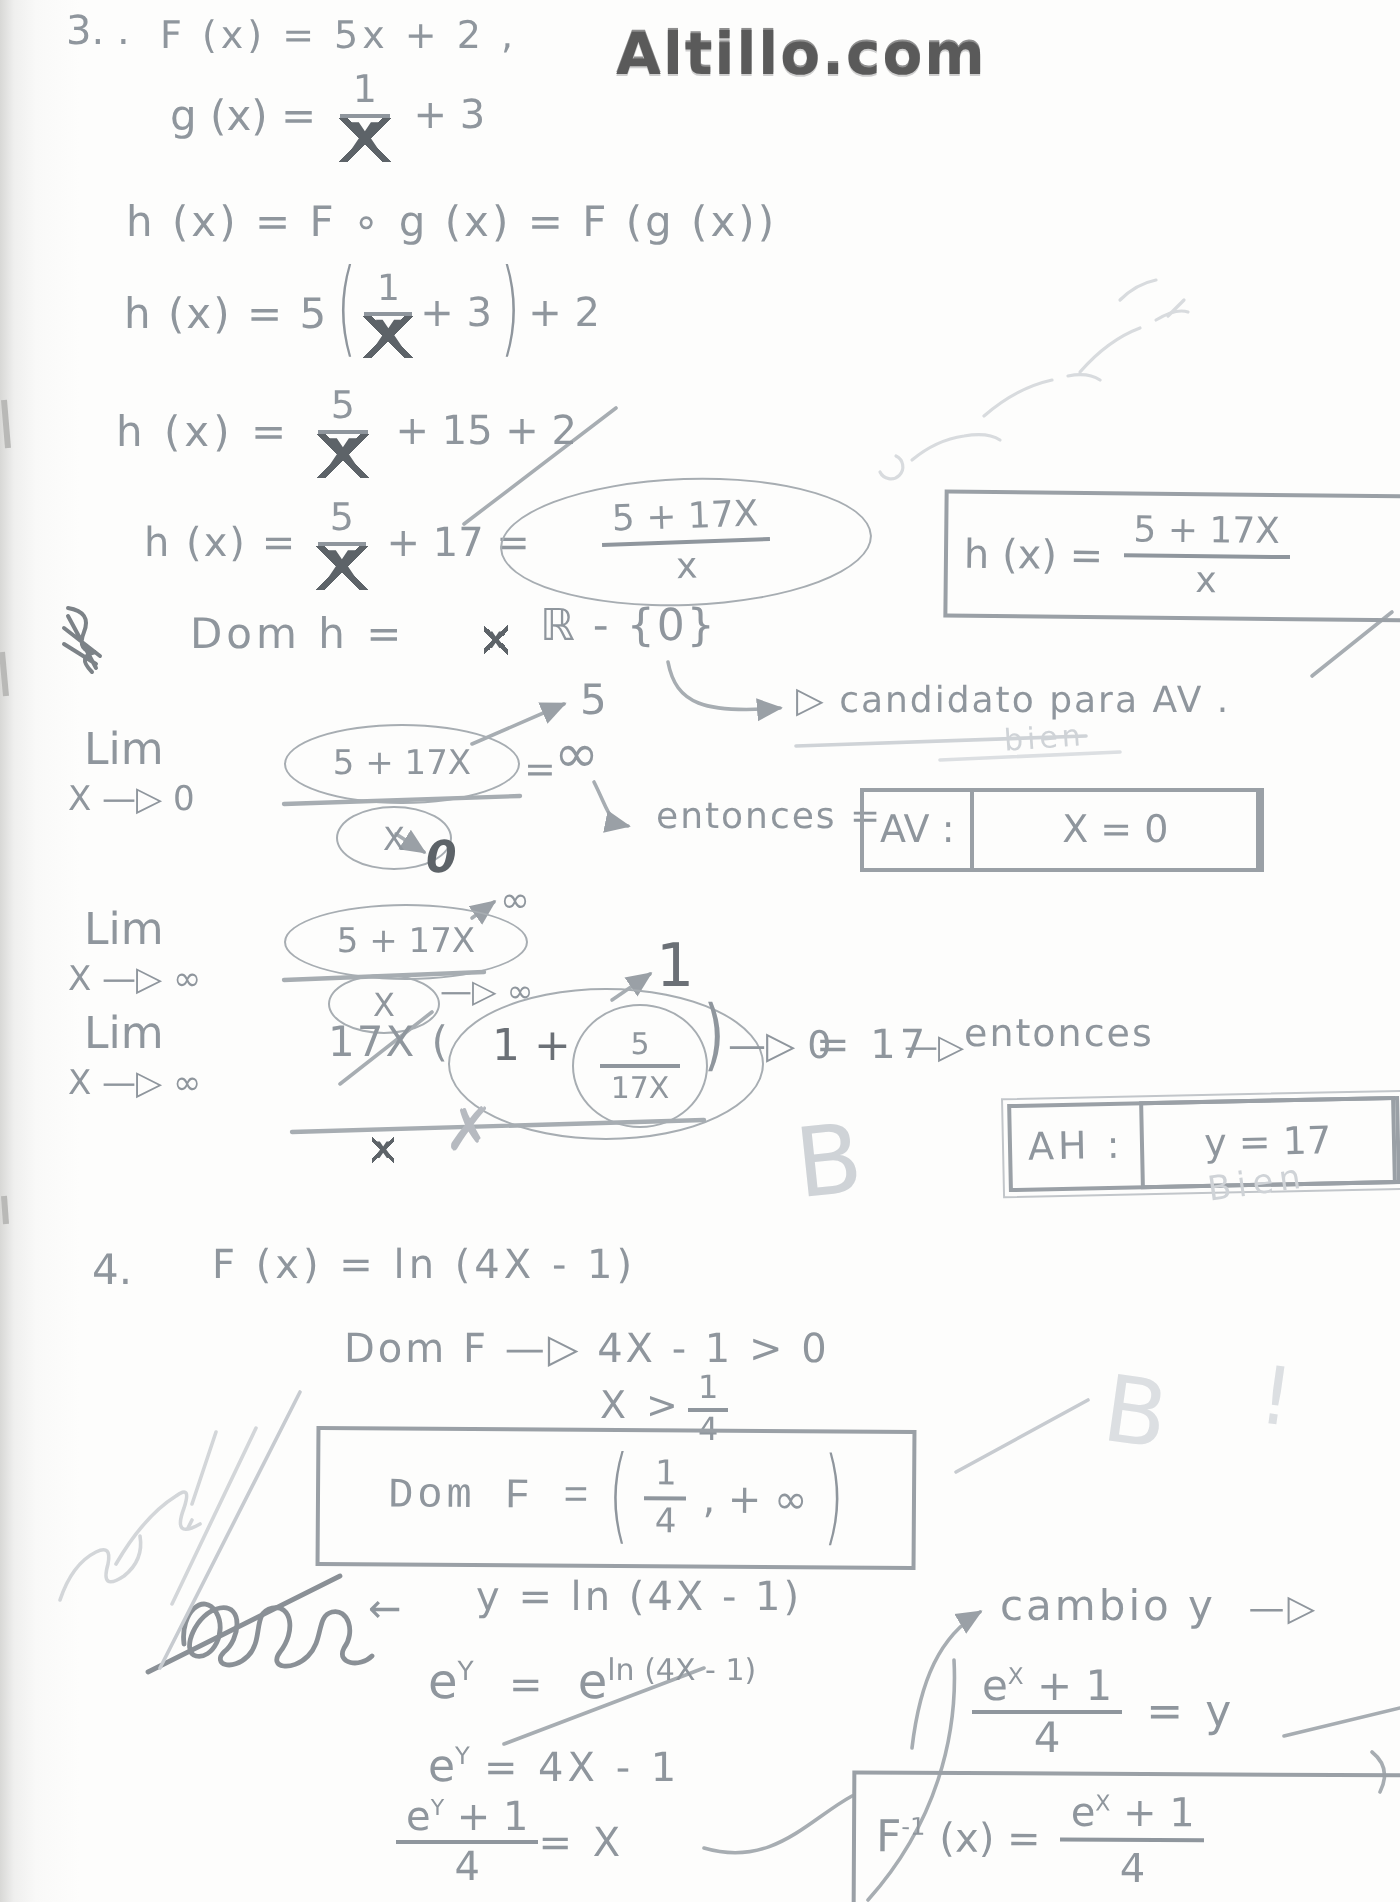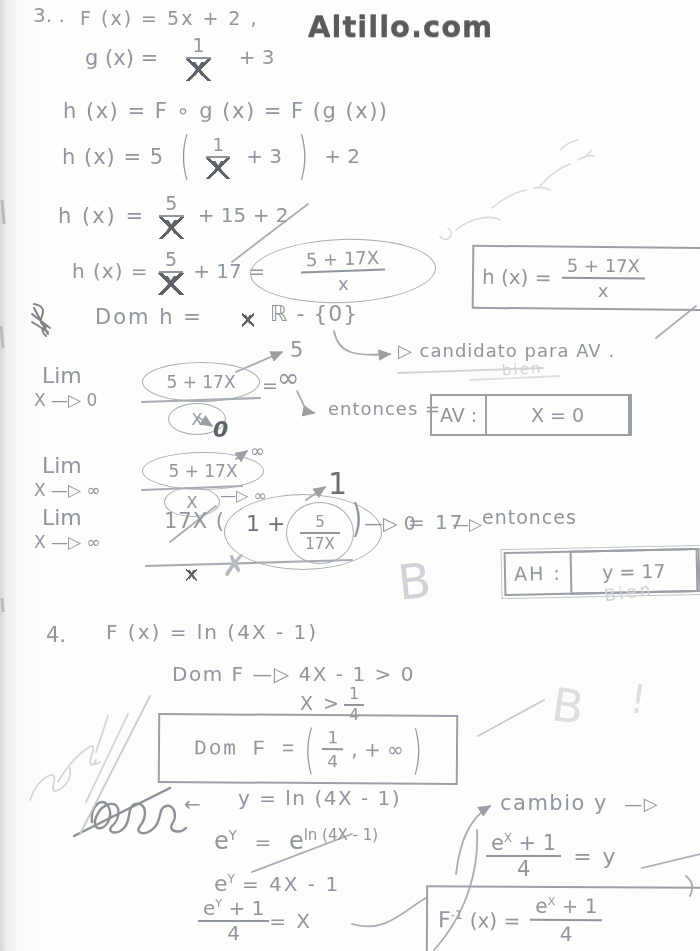--- a/index.html
+++ b/index.html
@@ -9,21 +9,21 @@
   .t{position:absolute;white-space:nowrap;line-height:1.05;}
   .ink{color:#8f969d;}
   .dark{color:#5d6368;font-weight:bold;}
   .faint{color:#cfd3d7;}
   .vfaint{color:#dcdfe2;}
   .logo{color:#5a5a5a;font-weight:bold;letter-spacing:1px;
     text-shadow:0 1px 0 #cfcfcf, 0 -1px 0 #8f8f8f;}
   .frac{display:inline-flex;flex-direction:column;align-items:center;vertical-align:middle;}
   .frac .bar{align-self:stretch;height:0;border-top:2px solid #8f969d;margin:1px 0;}
   .frac .num,.frac .den{padding:0 5px;text-align:center;}
-  .row{display:inline-flex;align-items:center;gap:16px;}
+  .row{display:inline-flex;align-items:center;gap:4px;}
   .bigp{display:inline-block;transform:scaleY(2.0);font-size:26px;font-weight:300;}
   .xcross{position:relative;display:inline-block;font-weight:bold;color:#5d6368;}
   .xcross::after{content:"";position:absolute;inset:-1px;
     background:linear-gradient(45deg,transparent 45%,#5d6368 45%,#5d6368 55%,transparent 55%),
                linear-gradient(135deg,transparent 45%,#5d6368 45%,#5d6368 55%,transparent 55%);}
   .oval{position:absolute;border:1.6px solid #a7adb2;border-radius:50%;
     display:flex;align-items:center;justify-content:center;background:transparent;}
   .hbox{position:absolute;border:2px solid #9aa0a6;display:flex;align-items:center;background:transparent;}
   .hbox .inner{border:2px solid #9aa0a6;display:flex;align-items:center;justify-content:center;height:100%;flex:1;}
   .sup{font-size:0.55em;vertical-align:super;letter-spacing:0;}
@@ -108,21 +108,21 @@
     </g>
   </svg>
 
   
   <div class="t ink" style="left:33px;top:5px;font-size:20px;">3. .</div>
   <div class="t ink" style="left:80px;top:9px;font-size:19px;letter-spacing:2px;">F (x) = 5x + 2 ,</div>
   <div class="t logo" style="left:308px;top:12px;font-size:29px;">Altillo.com</div>
 
   
   <div class="t" style="left:85px;top:36px;">
-    <span class="row" style="gap:28px;">
+    <span class="row" style="gap:12px;">
       <span style="font-size:21px;">g (x)  =</span>
       <span class="frac" style="font-size:19px;">
         <span class="num">1</span>
         <span class="bar"></span>
         <span class="den xcross">X</span>
       </span>
       <span style="font-size:20px;">+ 3</span>
     </span>
   </div>
 

